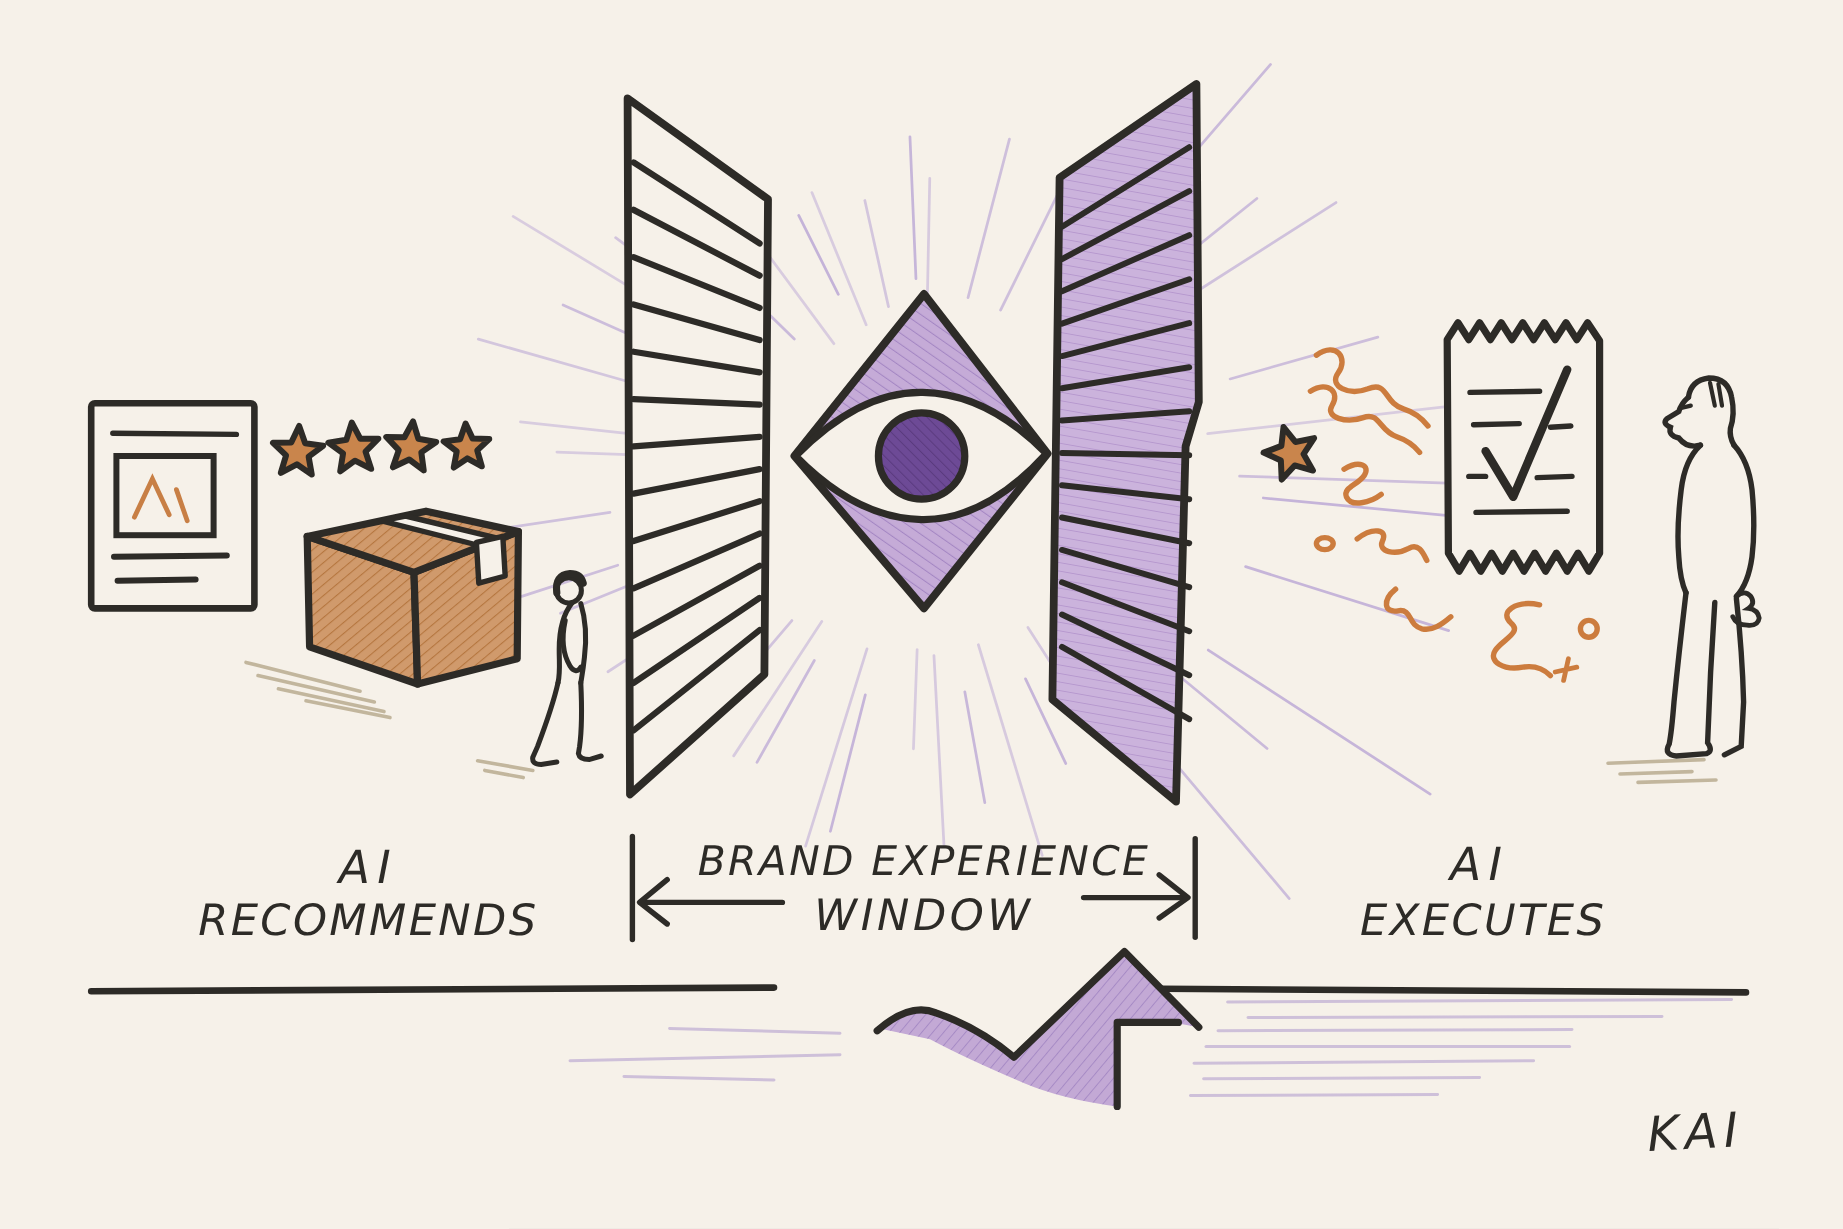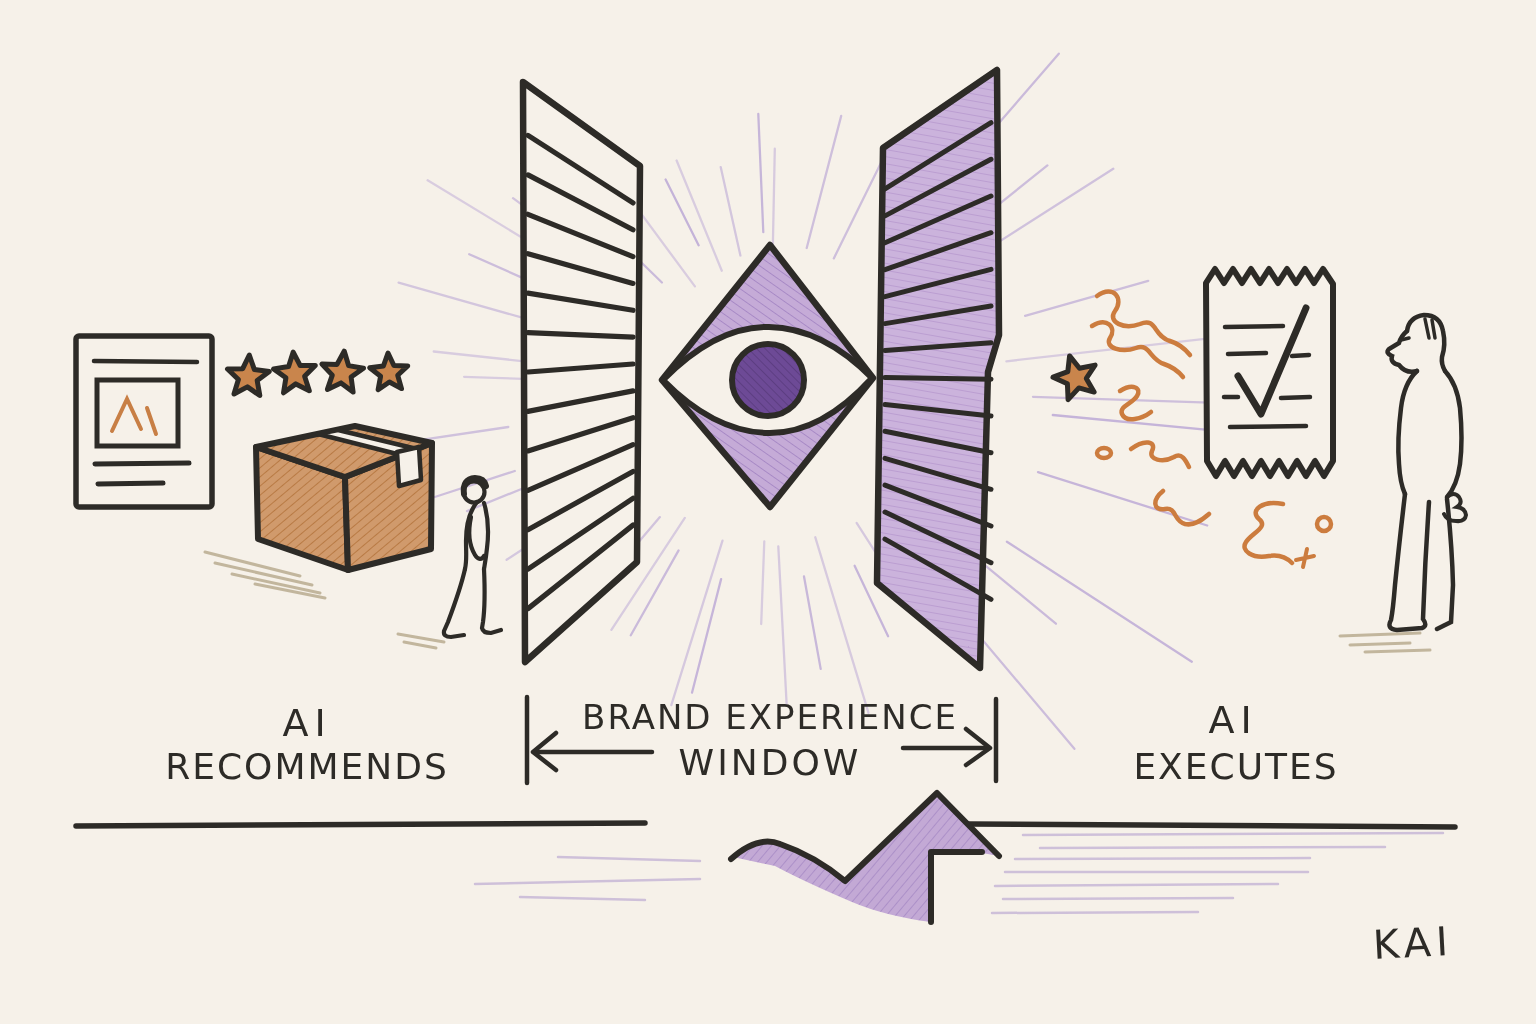--- a/index.html
+++ b/index.html
@@ -1,16 +1,16 @@
 <!DOCTYPE html>
 <html><head>
 <meta charset="utf-8">
 <style>
   html,body{margin:0;padding:0;background:#e8e3da;}
-  .stage{width:1536px;height:1024px;margin:0 auto;position:relative;}
+  .stage{width:1536px;height:1024px;margin:0 auto;position:relative;font-style:italic;}
   svg{display:block;}
   .hand{font-family:"DejaVu Sans",sans-serif;}
 </style>
 </head>
 <body>
 
 <div class="stage">
 <svg width="1536" height="1024" viewBox="0 0 1536 1024">
   <defs>
     <pattern id="pOr" width="7" height="7" patternUnits="userSpaceOnUse" patternTransform="rotate(50)">

